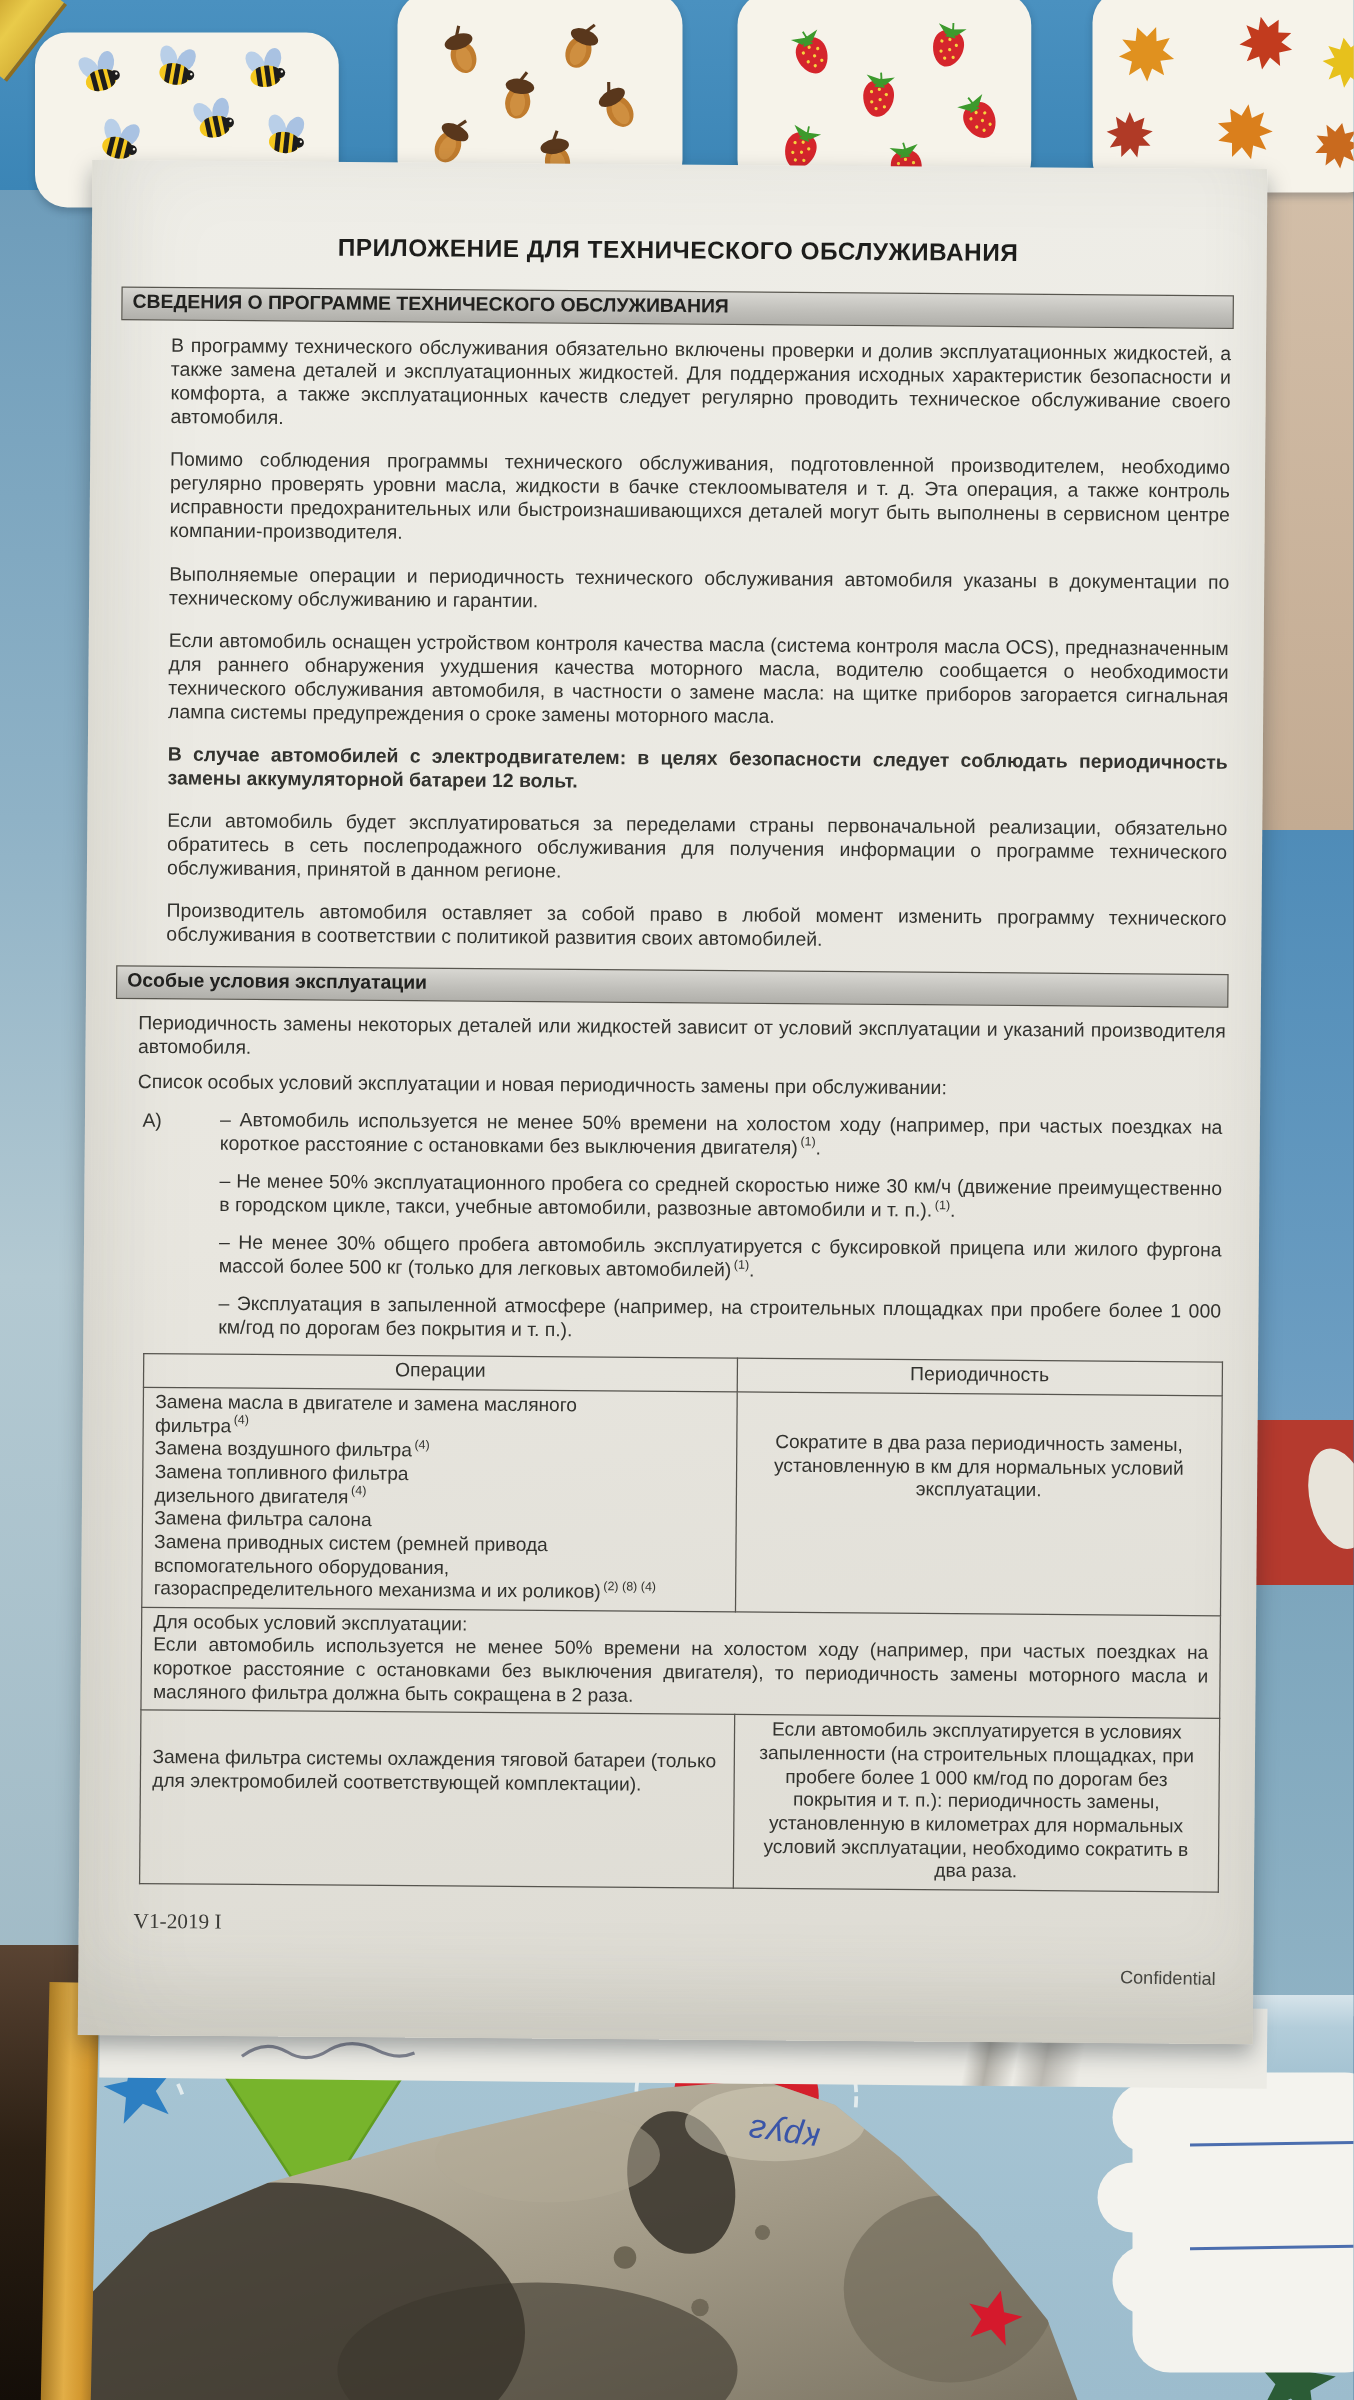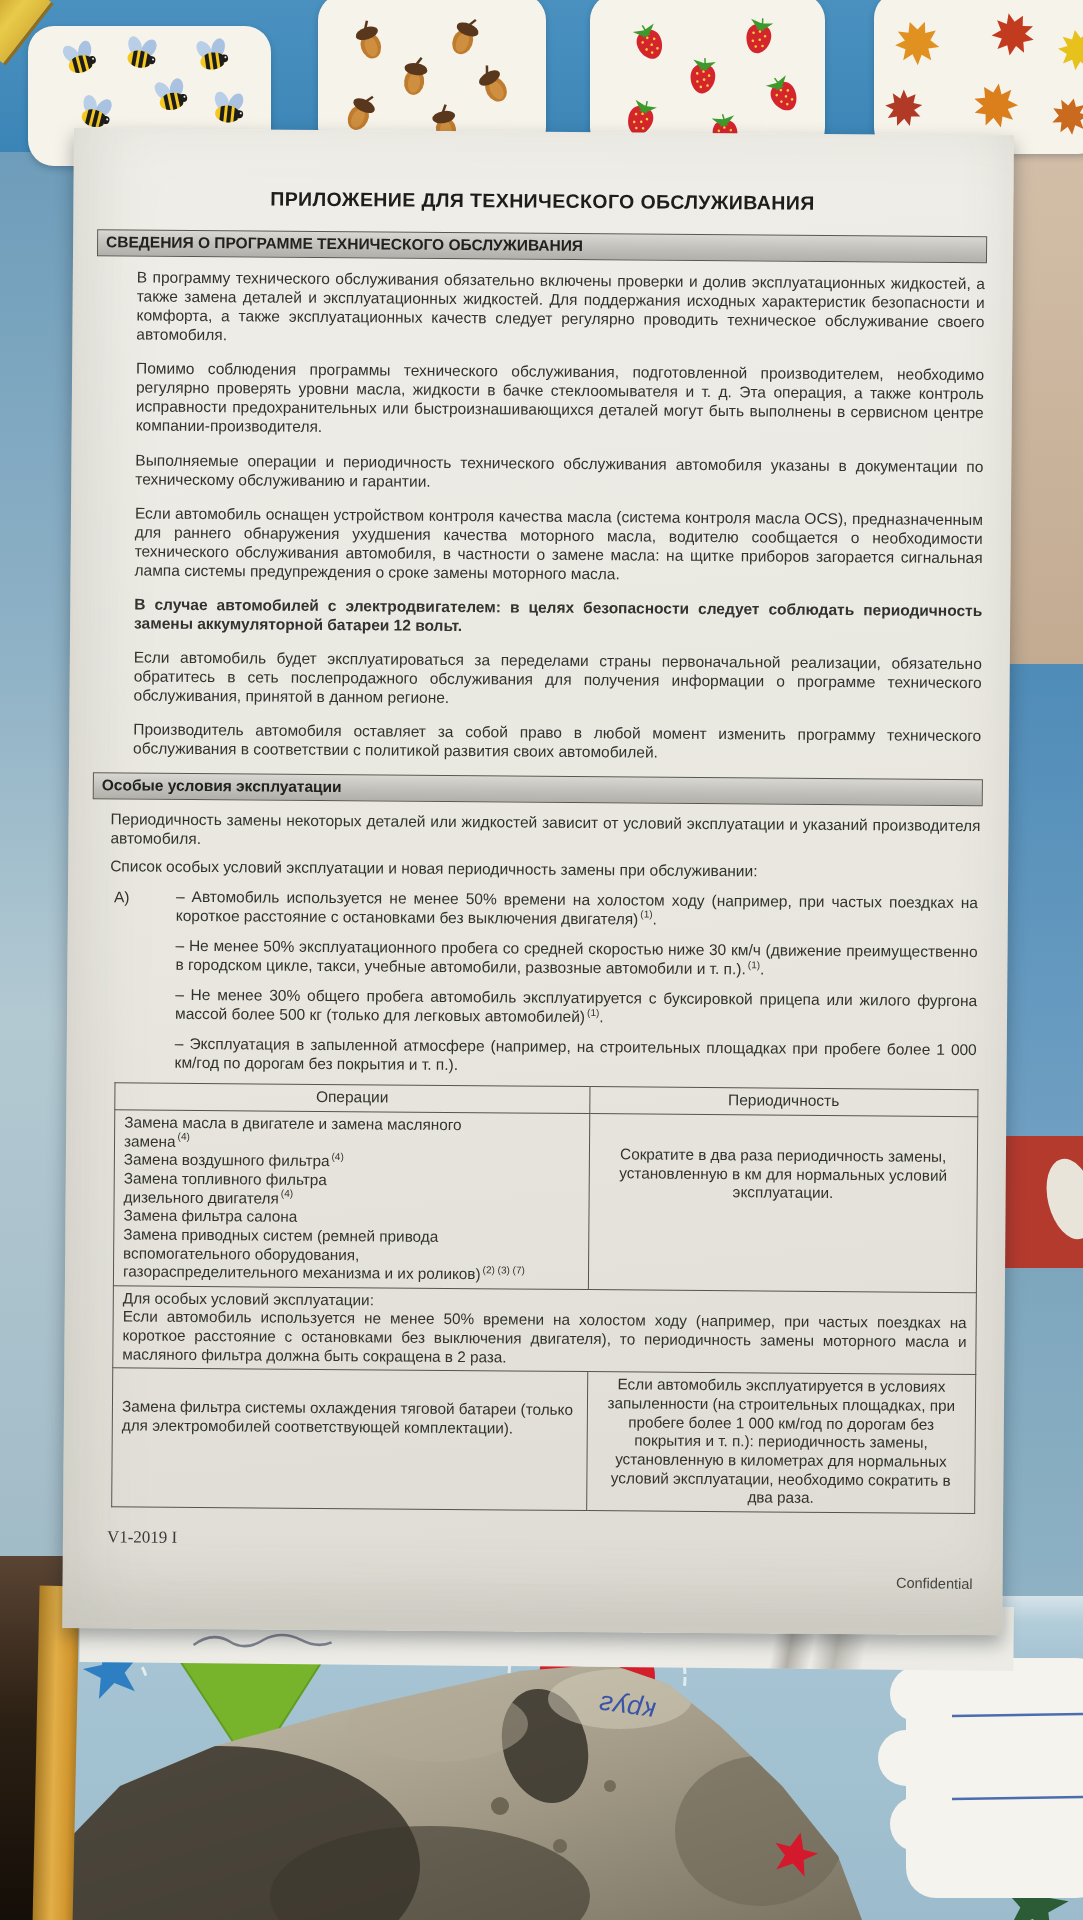--- a/index.html
+++ b/index.html
@@ -265,28 +265,28 @@
 
     <table class="maint">
       <tbody>
           <tr>
         <th>Операции</th>
         <th>Периодичность</th>
       </tr>
       <tr>
         <td class="ops">
           <div><span>Замена масла в двигателе и замена масляного</span><sup class="fn"></sup></div>
-          <div><span>замена</span><sup class="fn">(4)</sup></div>
+          <div><span>фильтра</span><sup class="fn">(4)</sup></div>
           <div><span>Замена воздушного фильтра</span><sup class="fn">(4)</sup></div>
           <div><span>Замена топливного фильтра</span><sup class="fn"></sup></div>
           <div><span>дизельного двигателя</span><sup class="fn">(4)</sup></div>
           <div><span>Замена фильтра салона</span><sup class="fn"></sup></div>
           <div><span>Замена приводных систем (ремней привода</span><sup class="fn"></sup></div>
           <div><span>вспомогательного оборудования,</span><sup class="fn"></sup></div>
-          <div><span>газораспределительного механизма и их роликов)</span><sup class="fn">(2) (3) (7)</sup></div>
+          <div><span>газораспределительного механизма и их роликов)</span><sup class="fn">(2) (8) (4)</sup></div>
         </td>
         <td class="per">
           <div style="padding:28px 6px 0">Сократите в два раза периодичность замены, установленную в км для нормальных условий эксплуатации.</div>
         </td>
       </tr>
       <tr>
         <td class="full" colspan="2">
           <div>Для особых условий эксплуатации:</div>
           <div class="j">Если автомобиль используется не менее 50% времени на холостом ходу (например, при частых поездках на короткое расстояние с остановками без выключения двигателя), то периодичность замены моторного масла и масляного фильтра должна быть сокращена в 2 раза.</div>
         </td>

